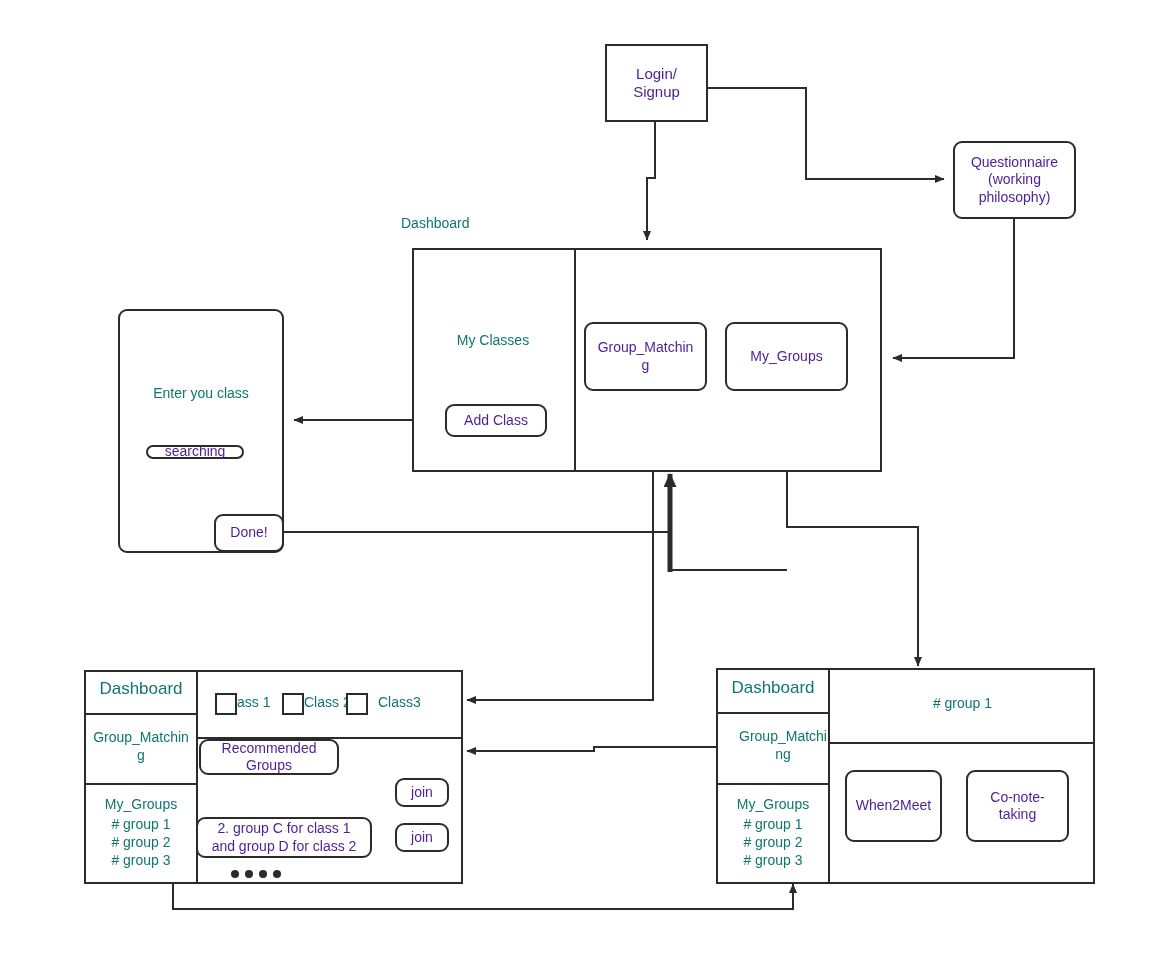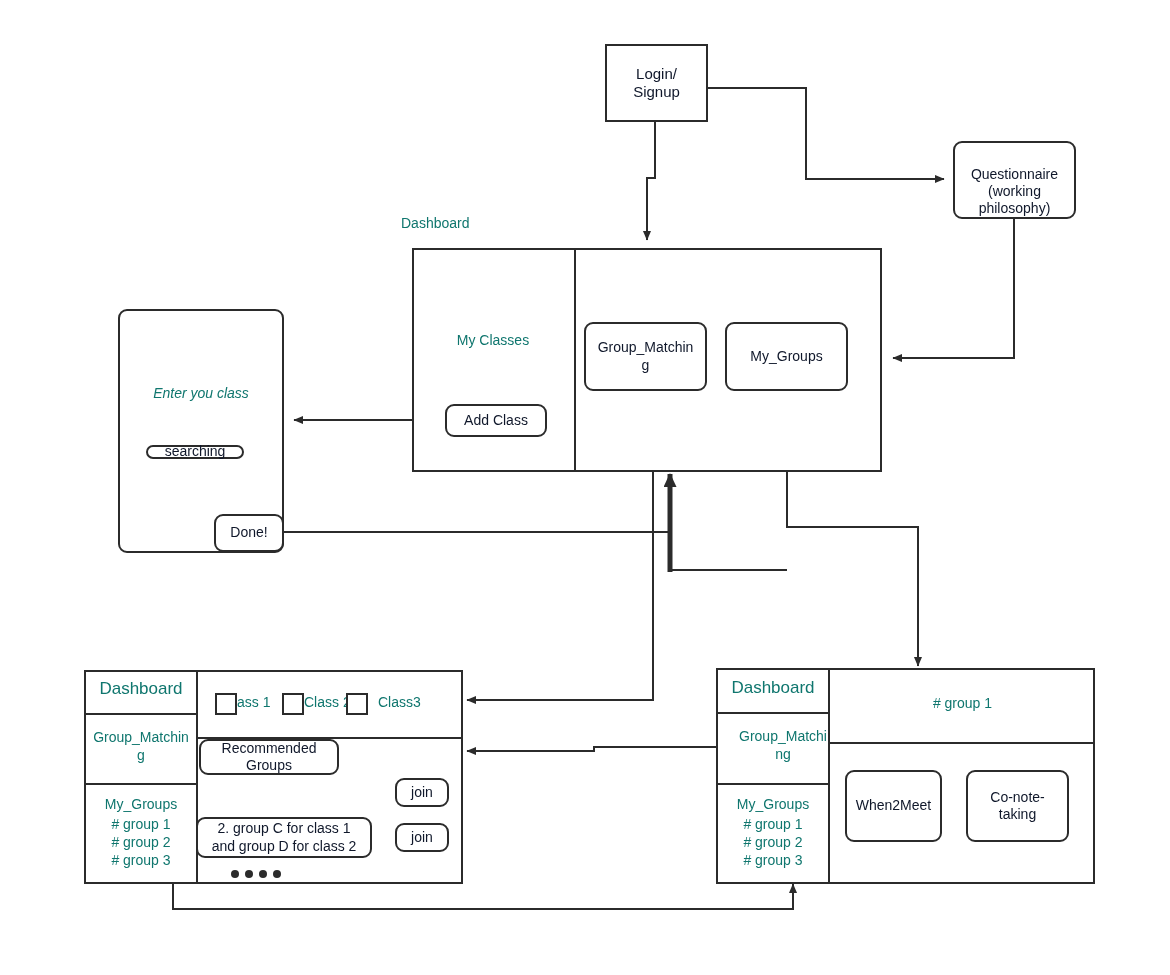--- a/index.html
+++ b/index.html
@@ -21,21 +21,21 @@
     pointer-events: none;
   }
   .node {
     position: absolute;
     border: 2px solid #2b2b2b;
     background: #ffffff;
     display: flex;
     align-items: center;
     justify-content: center;
     text-align: center;
-    color: #0f172a;
+    color: #4c1d95;
     line-height: 1.22;
     white-space: pre-line;
   }
   .rounded { border-radius: 9px; }
   .plain { border: 2px solid #2b2b2b; }
   .lbl {
     position: absolute;
     color: #0f766e;
     white-space: pre-line;
     text-align: center;
@@ -101,21 +101,21 @@
 
       <path d="M173,884 L173,909 L793,909 L793,884" marker-end="url(#ah)"></path>
     </g>
   </svg>
 
   <div class="node plain f15" style="left:605px; top:44px; width:103px; height:78px;">
     <span>Login/
 Signup</span>
   </div>
 
-  <div class="node rounded f14" style="left:953px; top:141px; width:123px; height:78px;align-items:flex-end;">
+  <div class="node rounded f14" style="left:953px; top:141px; width:123px; height:78px;">
     <span>Questionnaire
 (working
 philosophy)</span>
   </div>
 
   <div class="lbl f14" style="left:401px; top:215px; width:120px; text-align:left;">Dashboard</div>
 
   <div class="node plain" style="left:412px; top:248px; width:470px; height:224px; display:block;"></div>
 
   <div style="position:absolute; left:574px; top:248px; width:2px; height:224px; background:#2b2b2b;"></div>
@@ -131,21 +131,21 @@
   <div class="node rounded f14" style="left:584px; top:322px; width:123px; height:69px;">
     <span>Group_Matchin
 g</span>
   </div>
 
   <div class="node rounded f14" style="left:725px; top:322px; width:123px; height:69px;">
     <span>My_Groups</span>
   </div>
 
   <div class="node rounded" style="left:118px; top:309px; width:166px; height:244px; display:block;"></div>
-  <div class="lbl f14" style="left:128px; top:385px; width:146px;font-style:italic;">Enter you class</div>
+  <div class="lbl f14" style="left:128px; top:385px; width:146px;">Enter you class</div>
 
   <div class="node rounded f14" style="left:146px; top:445px; width:98px; height:14px;">
     <span>searching</span>
   </div>
 
   <div class="node rounded f14" style="left:214px; top:514px; width:70px; height:38px;">
     <span>Done!</span>
   </div>
 
   <div class="node plain" style="left:84px; top:670px; width:379px; height:214px; display:block;"></div>

